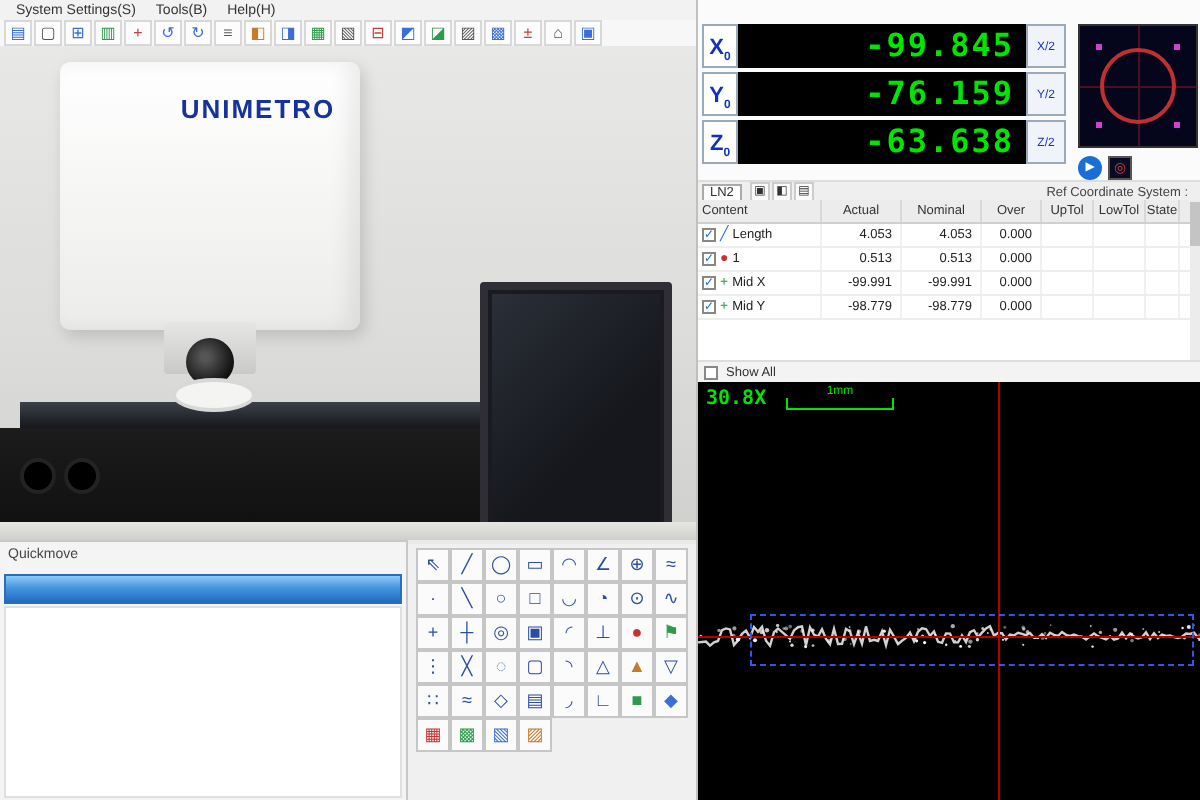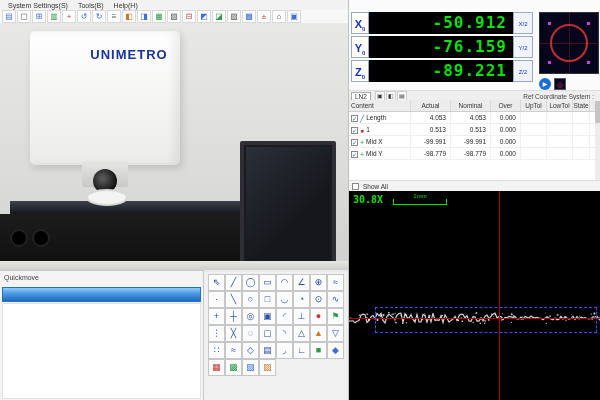--- a/index.html
+++ b/index.html
@@ -194,31 +194,31 @@
       <span class="tool" style="color:#2e9a4a">▩</span>
       <span class="tool" style="color:#3a6fd8">▧</span>
       <span class="tool" style="color:#c87a2a">▨</span>
     </div>
 
   <div class="right">
 
     <div class="dro-rows">
   <div class="dro-row">
     <span class="dro-label">X<sub>0</sub></span>
-    <span class="dro-value" style="color:#00e600">-50.912</span>
+    <span class="dro-value" style="color:#00e600">-99.845</span>
     <span class="dro-half">X/2</span>
   </div>
   <div class="dro-row">
     <span class="dro-label">Y<sub>0</sub></span>
     <span class="dro-value" style="color:#00e600">-76.159</span>
     <span class="dro-half">Y/2</span>
   </div>
   <div class="dro-row">
     <span class="dro-label">Z<sub>0</sub></span>
-    <span class="dro-value" style="color:#00e600">-89.221</span>
+    <span class="dro-value" style="color:#00e600">-63.638</span>
     <span class="dro-half">Z/2</span>
   </div>
       </div>
 
     <div class="nav-view">
       <div class="nav-line-v"></div>
       <div class="nav-line-h"></div>
       <div class="nav-circle"></div>
       <div class="nav-dot" style="left:8px;top:9px;"></div>
       <div class="nav-dot" style="left:47px;top:9px;"></div>

